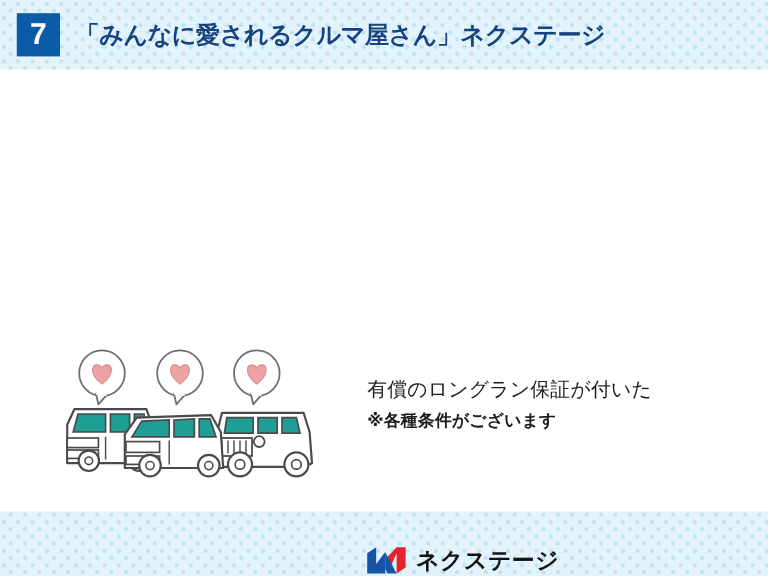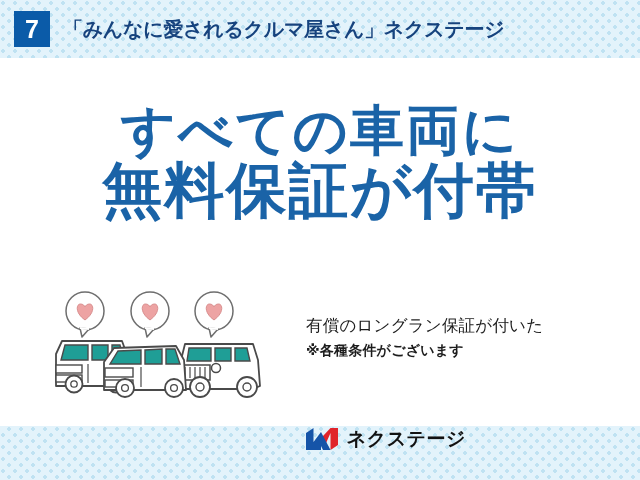--- a/index.html
+++ b/index.html
@@ -97,21 +97,21 @@
     letter-spacing:0.2px;
   }
   #description .desc-line { display:block; white-space:nowrap; }
   #description .desc-note { font-size:14px; font-weight:bold; }
 
   
   #footer {
     position:absolute;
     left:0; top:426px;
     width:544px; height:54px;
-    display:flex; align-items:flex-start; justify-content:flex-end;
+    display:flex; align-items:flex-end; justify-content:flex-end;
   }
   #logo {
     display:flex; align-items:center;
     margin-right:78px;
   }
   #logo-mark { width:34px; height:24px; flex:0 0 auto; }
   #logo-text {
     margin-left:8px;
     font-size:19px;
     font-weight:bold;
@@ -125,24 +125,20 @@
 
 <div id="banner">
 
   <div id="header">
     <div id="badge-seven">7</div>
     <div id="header-title">「みんなに愛されるクルマ屋さん」ネクステージ</div>
   </div>
 
   <div id="card">
 
-    <div id="headline">
-      <span class="hl-line hl-line-1">すべての車両に</span>
-      <span class="hl-line hl-line-2">無料保証が付帯</span>
-    </div>
 
     <div id="lower">
 
       <svg id="cars-illustration" viewBox="0 0 222 120">
 
         <g>
           <circle cx="37" cy="23" r="19" fill="#ffffff" stroke="#6e6e6e" stroke-width="1.5"></circle>
           <path d="M32 40 L34 49 L41 41 Z" fill="#ffffff" stroke="#6e6e6e" stroke-width="1.5" stroke-linejoin="round"></path>
           <path d="M32 40 L41 41" stroke="#ffffff" stroke-width="2"></path>
           <path d="M37 32 C27 25 28 16 32.5 16 C35 16 36.5 17.6 37 19 C37.5 17.6 39 16 41.5 16 C46 16 47 25 37 32 Z" fill="#eda3a3" stroke="#d98f8f" stroke-width="1"></path>

